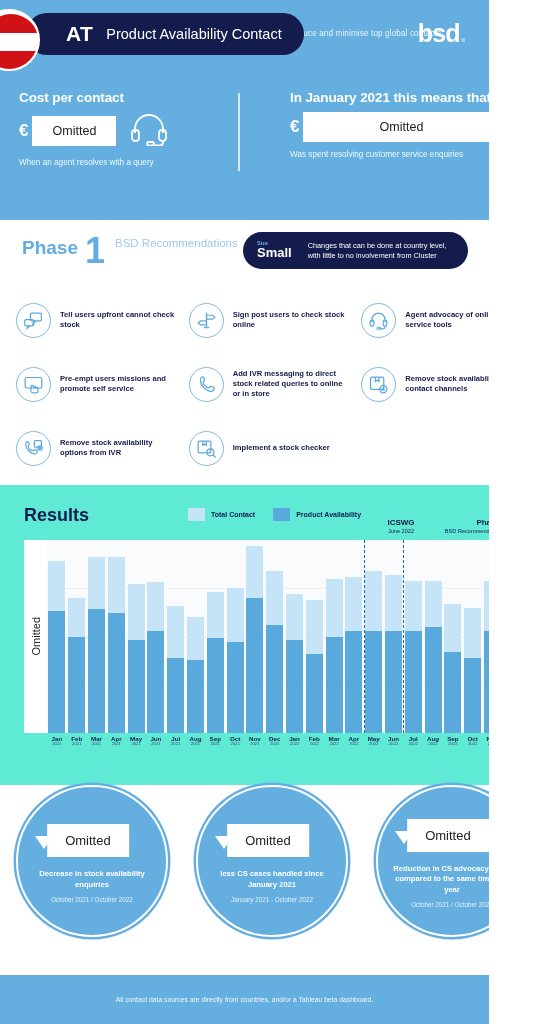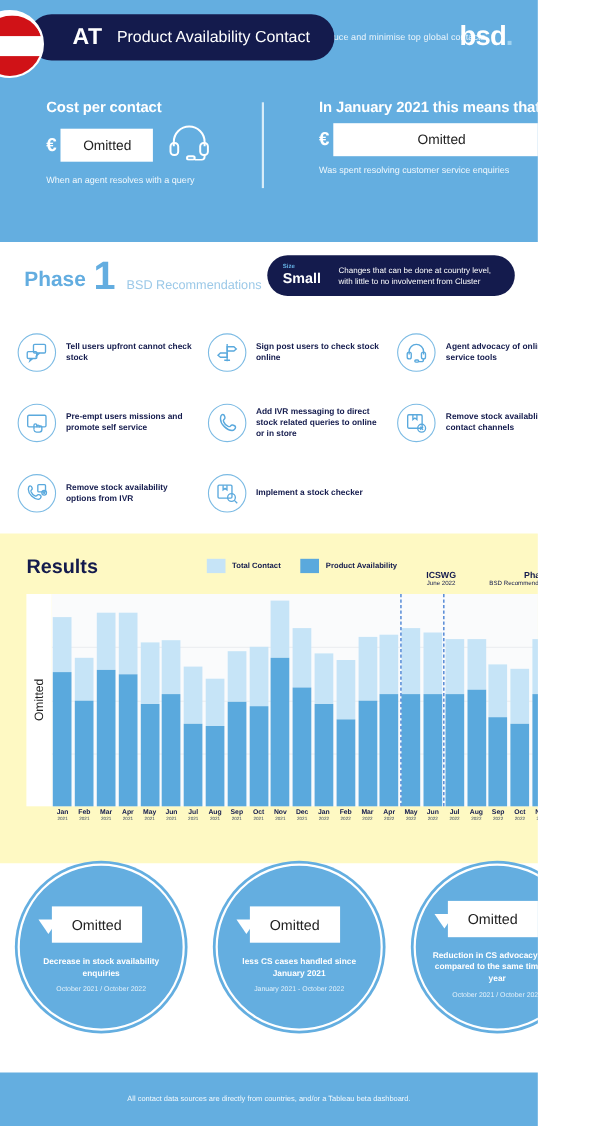--- a/index.html
+++ b/index.html
@@ -55,41 +55,41 @@
   }
   .brand {
     position: absolute; right: 23px; top: 19px;
     color: #ffffff; font-size: 25px; font-weight: bold; letter-spacing: -.8px;
   }
   .brand .dot { color: #9fd2f0; }
 
   
   .stats { position: absolute; top: 90px; left: 0; width: 100%; height: 100px; }
   .stat-block { position: absolute; }
-  .stat-left  { left: 42px; top: 0; width: 205px; }
+  .stat-left  { left: 19px; top: 0; width: 205px; }
   .stat-right { left: 290px; top: 0; width: 232px; }
   .stat-head { color: #ffffff; font-size: 13.5px; font-weight: bold; margin-bottom: 7px; letter-spacing: -.1px; }
   .stat-row { display: flex; align-items: center; }
   .euro { color: #ffffff; font-size: 17px; font-weight: bold; margin-right: 4px; }
   .omit-box {
     background: #ffffff; color: #222;
     font-size: 12.5px; text-align: center;
     padding: 8px 6px; min-width: 84px;
   }
   .omit-box.wide { min-width: 196px; }
   .stat-note { color: #f0f8fd; font-size: 8.2px; margin-top: 8px; }
   .headset-ic { margin-left: 14px; }
   .divider-v {
     position: absolute; left: 238px; top: 93px;
     width: 1.5px; height: 78px; background: #d7ecf8;
   }
 
   
   .phase-section { position: relative; background: #ffffff; height: 265px; }
-  .phase-title { position: absolute; left: 22px; top: 17px; display: flex; align-items: flex-end; }
+  .phase-title { position: absolute; left: 22px; top: 17px; display: flex; align-items: flex-start; }
   .phase-word { color: #63ade0; font-size: 19px; font-weight: bold; }
   .phase-num  { color: #63ade0; font-size: 36px; font-weight: bold; margin-left: 7px; line-height: .8; }
   .phase-desc { color: #9cc9e8; font-size: 11.5px; margin-left: 10px; }
 
   .size-badge {
     position: absolute; right: 21px; top: 12px;
     width: 225px; height: 37px;
     background: #141b4d; border-radius: 18.5px;
     display: flex; align-items: center; padding-left: 14px;
   }
@@ -106,21 +106,21 @@
   .rec-item { display: flex; align-items: center; height: 56px; }
   .rec-icon {
     flex: 0 0 auto; width: 35px; height: 35px; border-radius: 50%;
     border: 1.3px solid #7cbbe4;
     display: flex; align-items: center; justify-content: center;
     margin-right: 9px;
   }
   .rec-label { color: #141b4d; font-size: 7.6px; font-weight: bold; line-height: 1.35; max-width: 118px; }
 
   
-  .results { position: relative; background: #fef9c3; height: 300px; }
+  .results { position: relative; background: #5eead4; height: 300px; }
   .results-title { position: absolute; left: 24px; top: 20px; color: #141b4d; font-size: 18px; font-weight: bold; }
   .legend { position: absolute; left: 188px; top: 23px; display: flex; align-items: center; gap: 18px; }
   .legend-item { display: flex; align-items: center; }
   .legend-swatch { width: 17px; height: 13px; margin-right: 6px; }
   .legend-text { color: #141b4d; font-size: 7px; font-weight: bold; }
 
   .chart-area { position: absolute; left: 24px; top: 55px; width: 498px; height: 215px; }
   .plot {
     position: absolute; left: 23px; top: 0; right: 0; height: 193px;
     background: #fafbfc;

